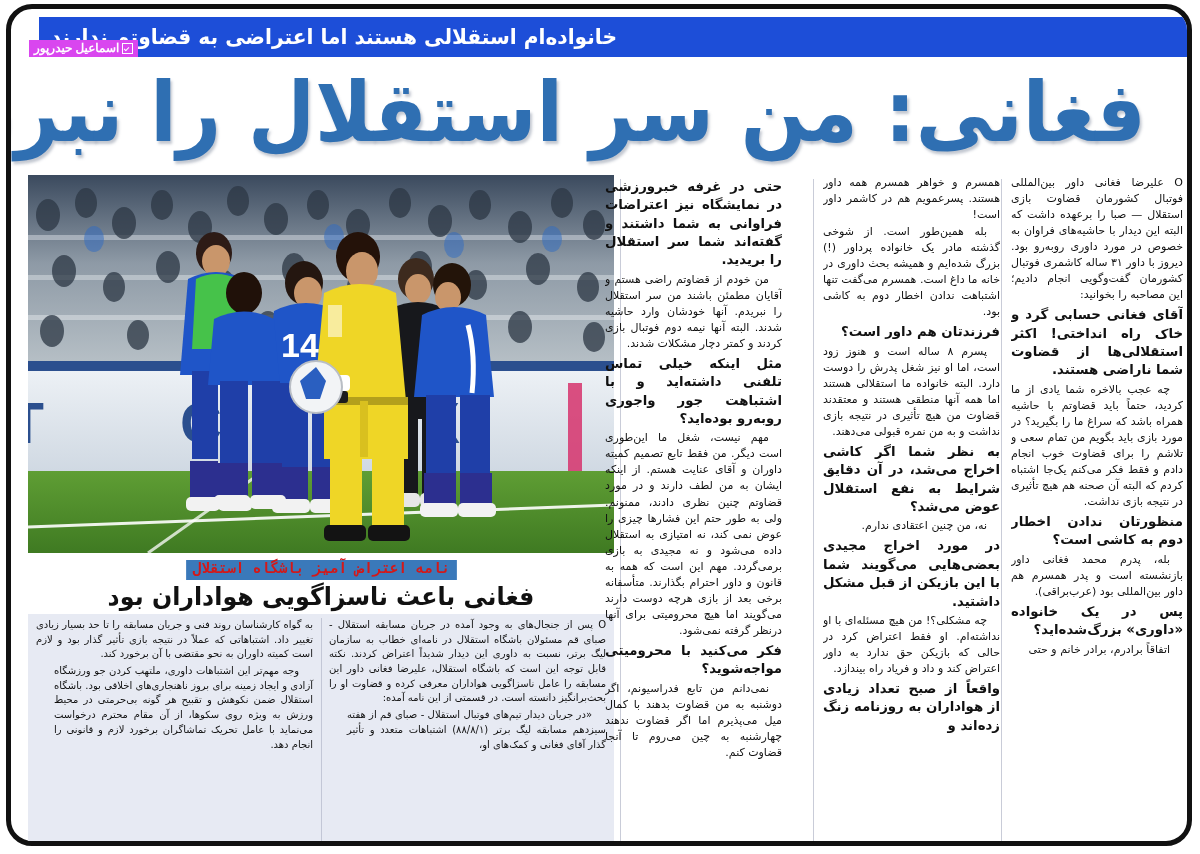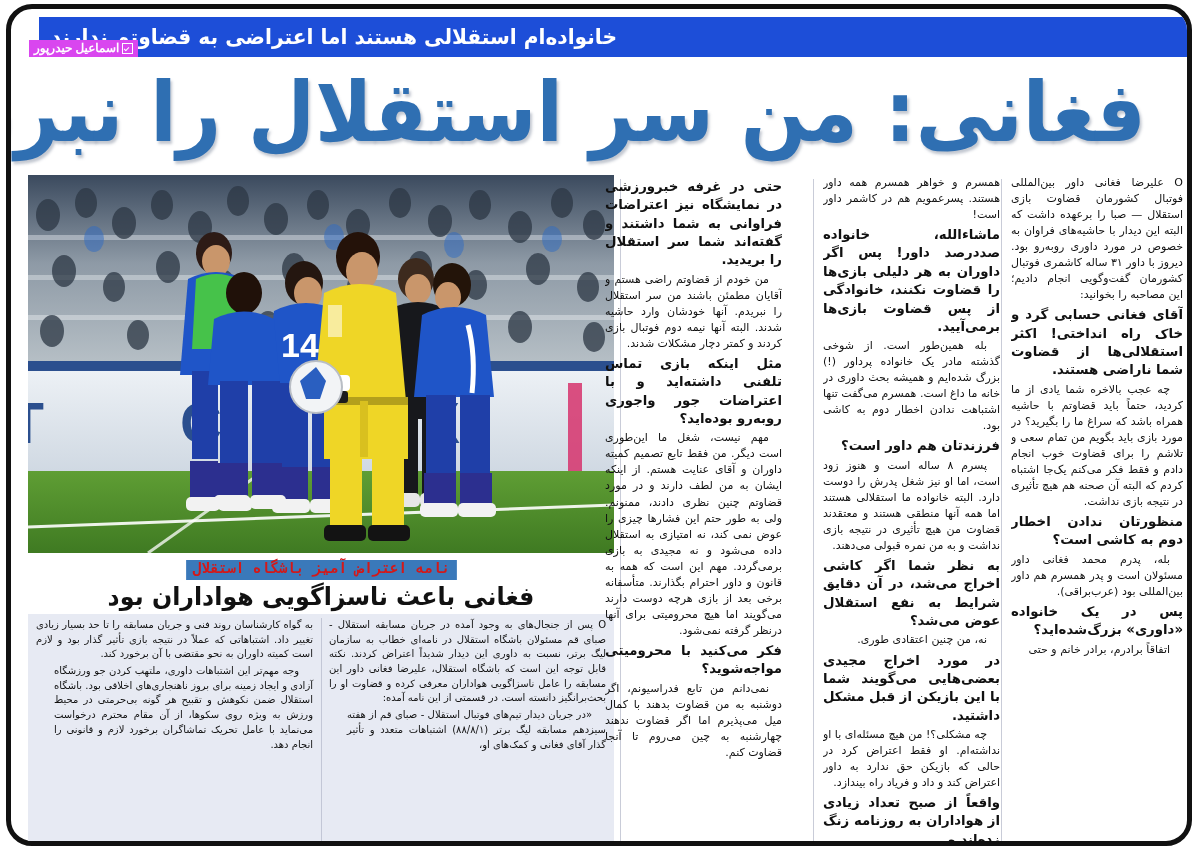--- a/index.html
+++ b/index.html
@@ -399,40 +399,39 @@
 
   <div class="coldiv" id="div-c"></div>
   <div class="coldiv" id="div-a"></div>
   <div class="coldiv" id="div-b"></div>
 
   <div class="artcol" id="col-1">
     <p class="lead">O علیرضا فغانی داور بین‌المللی فوتبال کشورمان قضاوت بازی استقلال — صبا را برعهده داشت که البته این دیدار با حاشیه‌های فراوان به خصوص در مورد داوری روبه‌رو بود. دیروز با داور ۳۱ ساله کاشمری فوتبال کشورمان گفت‌وگویی انجام دادیم؛ این مصاحبه را بخوانید:</p>
     <p class="q">آقای فغانی حسابی گرد و خاک راه انداختی! اکثر استقلالی‌ها از قضاوت شما ناراضی هستند.</p>
     <p class="ind">چه عجب بالاخره شما یادی از ما کردید، حتماً باید قضاوتم با حاشیه همراه باشد که سراغ ما را بگیرید؟ در مورد بازی باید بگویم من تمام سعی و تلاشم را برای قضاوت خوب انجام دادم و فقط فکر می‌کنم یک‌جا اشتباه کردم که البته آن صحنه هم هیچ تأثیری در نتیجه بازی نداشت.</p>
     <p class="q">منظورتان ندادن اخطار دوم به کاشی است؟</p>
-    <p class="ind">بله، پدرم محمد فغانی داور مسئولان است و پدر همسرم هم داور بین‌المللی بود (عرب‌براقی).</p>
+    <p class="ind">بله، پدرم محمد فغانی داور بازنشسته است و پدر همسرم هم داور بین‌المللی بود (عرب‌براقی).</p>
     <p class="q">پس در یک خانواده «داوری» بزرگ‌شده‌اید؟</p>
     <p class="ind">اتفاقاً برادرم، برادر خانم و حتی</p>
   </div>
 
   <div class="artcol" id="col-2">
     <p>همسرم و خواهر همسرم همه داور هستند. پسرعمویم هم در کاشمر داور است!</p>
-    <p class="q">ماشاءالله، خانواده صددرصد داور! پس اگر داوران به هر دلیلی بازی‌ها را قضاوت نکنند، خانوادگی از پس قضاوت بازی‌ها برمی‌آیید.</p>
     <p class="ind">بله همین‌طور است. از شوخی گذشته مادر یک خانواده پرداور (!) بزرگ شده‌ایم و همیشه بحث داوری در خانه ما داغ است. همسرم می‌گفت تنها اشتباهت ندادن اخطار دوم به کاشی بود.</p>
     <p class="q">فرزندتان هم داور است؟</p>
     <p class="ind">پسرم ۸ ساله است و هنوز زود است، اما او نیز شغل پدرش را دوست دارد. البته خانواده ما استقلالی هستند اما همه آنها منطقی هستند و معتقدند قضاوت من هیچ تأثیری در نتیجه بازی نداشت و به من نمره قبولی می‌دهند.</p>
     <p class="q">به نظر شما اگر کاشی اخراج می‌شد، در آن دقایق شرایط به نفع استقلال عوض می‌شد؟</p>
-    <p class="ind">نه، من چنین اعتقادی طوری.</p>
+    <p class="ind">نه، من چنین اعتقادی ندارم.</p>
     <p class="q">در مورد اخراج مجیدی بعضی‌هایی می‌گویند شما با این بازیکن از قبل مشکل داشتید.</p>
     <p class="ind">چه مشکلی؟! من هیچ مسئله‌ای با او نداشته‌ام. او فقط اعتراض کرد در حالی که بازیکن حق ندارد به داور اعتراض کند و داد و فریاد راه بیندازد.</p>
     <p class="q">واقعاً از صبح تعداد زیادی از هواداران به روزنامه زنگ زده‌اند و</p>
   </div>
 
   <div class="artcol" id="col-3">
     <p class="q">حتی در غرفه خبرورزشی در نمایشگاه نیز اعتراضات فراوانی به شما داشتند و گفته‌اند شما سر استقلال را بریدید.</p>
     <p class="ind">من خودم از قضاوتم راضی هستم و آقایان مطمئن باشند من سر استقلال را نبریدم. آنها خودشان وارد حاشیه شدند. البته آنها نیمه دوم فوتبال بازی کردند و کمتر دچار مشکلات شدند.</p>
-    <p class="q">مثل اینکه بازی تماس تلفنی داشته‌اید و با اعتراضات جور واجوری روبه‌رو بوده‌اید؟</p>
+    <p class="q">مثل اینکه خیلی تماس تلفنی داشته‌اید و با اشتباهت جور واجوری روبه‌رو بوده‌اید؟</p>
     <p class="ind">مهم نیست، شغل ما این‌طوری است دیگر. من فقط تابع تصمیم کمیته داوران و آقای عنایت هستم. از اینکه ایشان به من لطف دارند و در مورد قضاوتم چنین نظری دادند، ممنونم. ولی به طور حتم این فشارها چیزی را عوض نمی کند، نه امتیازی به استقلال داده می‌شود و نه مجیدی به بازی برمی‌گردد. مهم این است که همه به قانون و داور احترام بگذارند. متأسفانه برخی بعد از بازی هرچه دوست دارند می‌گویند اما هیچ محرومیتی برای آنها درنظر گرفته نمی‌شود.</p>
     <p class="q">فکر می‌کنید با محرومیتی مواجه‌شوید؟</p>
     <p class="ind">نمی‌دانم من تابع فدراسیونم، اگر دوشنبه به من قضاوت بدهند با کمال میل می‌پذیرم اما اگر قضاوت ندهند چهارشنبه به چین می‌روم تا آنجا قضاوت کنم.</p>
   </div>
 
 </div>
 
 </body></html>

